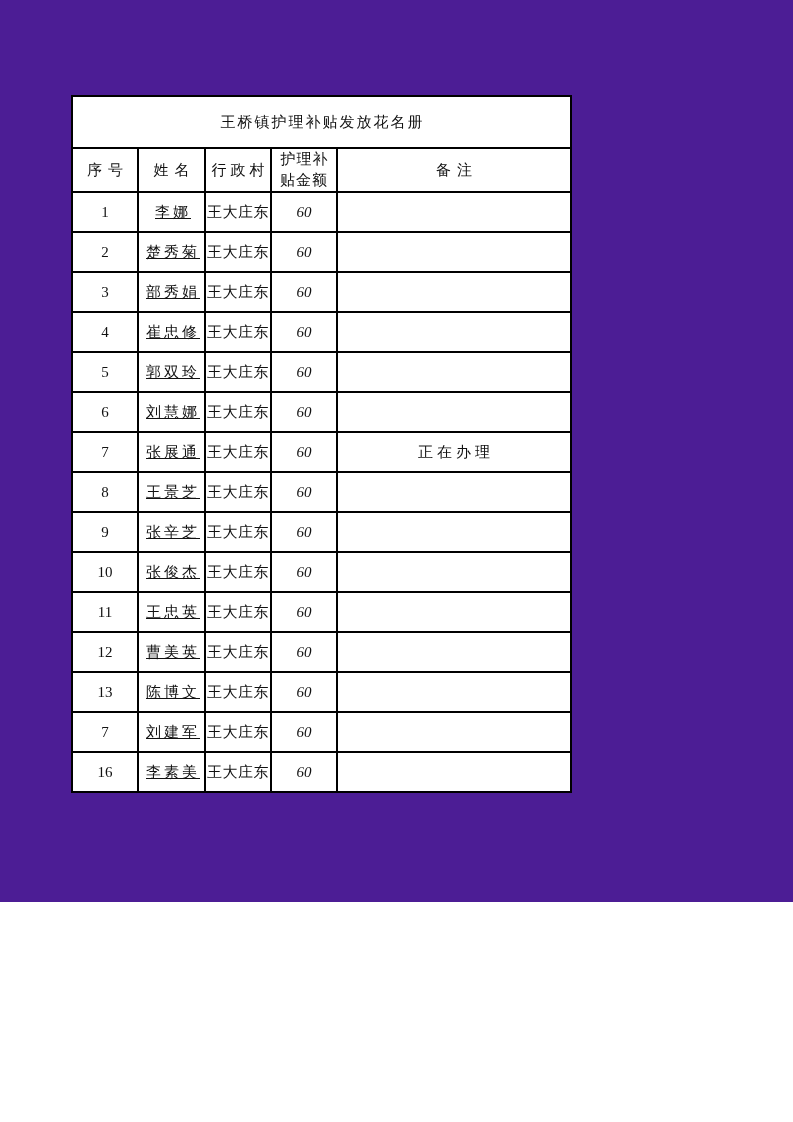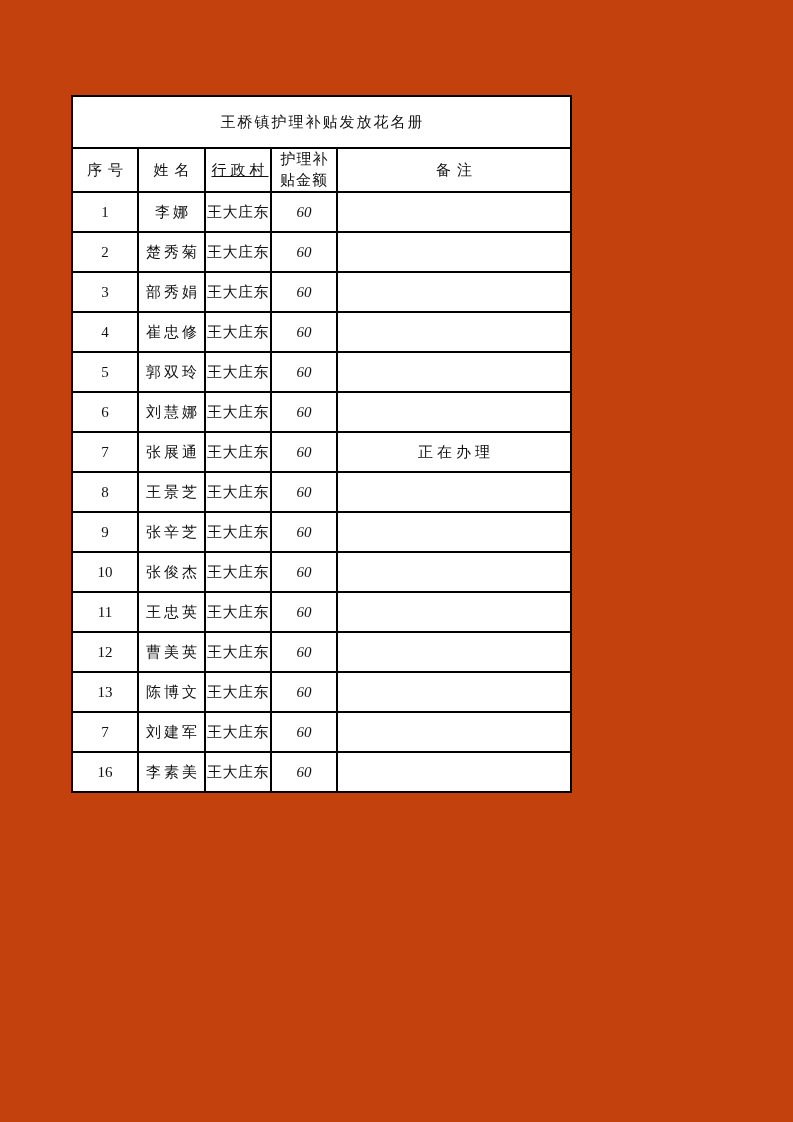--- a/index.html
+++ b/index.html
@@ -9,22 +9,22 @@
   }
   body {
     width: 793px;
     height: 1122px;
     font-family: "Liberation Serif", "DejaVu Serif", serif;
     color: #111111;
   }
   .page {
     position: relative;
     width: 793px;
-    height: 1122px;
-    background: #c2410c;
+    height: 902px;
+    background: #4c1d95;
     overflow: hidden;
   }
   table.roster {
     position: absolute;
     left: 71px;
     top: 95px;
     width: 499px;
     border-collapse: collapse;
     table-layout: fixed;
   }
@@ -48,33 +48,32 @@
   .header-row th {
     height: 42px;
   }
   .hdr-2char {
     letter-spacing: 6px;
     text-indent: 6px;
   }
   .hdr-3char {
     letter-spacing: 4px;
     text-indent: 4px;
-    text-decoration: underline;
   }
   .amount-header {
     white-space: pre-line;
     letter-spacing: 1px;
     text-indent: 1px;
     line-height: 1.4;
   }
   .data-row td {
     height: 38px;
   }
   .c-no { letter-spacing: 0; }
-  .c-name { letter-spacing: 3px; text-indent: 3px; }
+  .c-name { letter-spacing: 3px; text-indent: 3px; text-decoration: underline; }
   .c-village { letter-spacing: 0.5px; font-family: Liberation Mono, monospace; }
   .c-amount { letter-spacing: 0; font-style: italic; }
   .c-note { letter-spacing: 4px; text-indent: 4px; }
 </style>
 </head>
 <body>
 
 <div class="page">
   <table class="roster">
     <colgroup>

